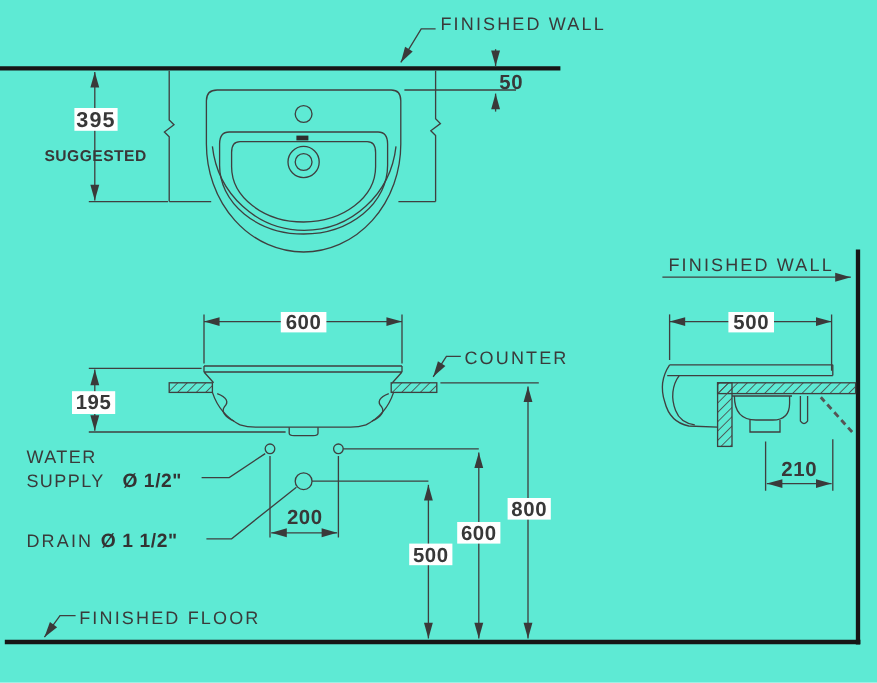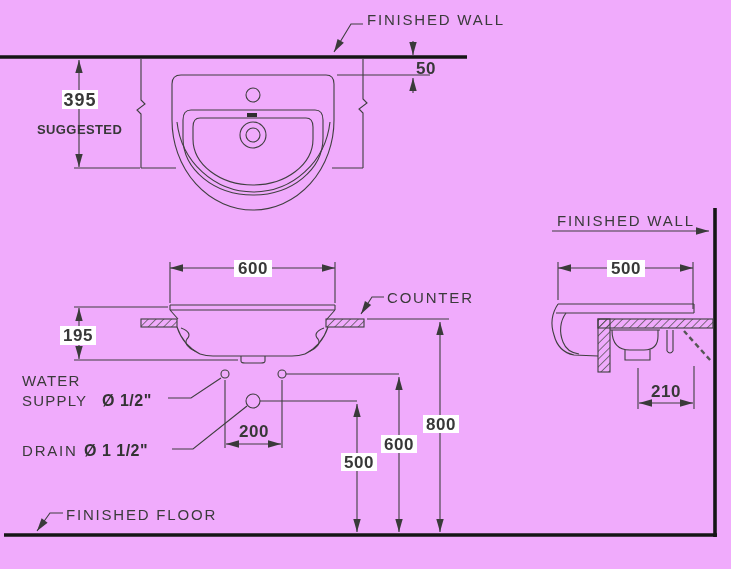--- a/index.html
+++ b/index.html
@@ -1,16 +1,16 @@
 <!DOCTYPE html>
 <html><head>
 <meta charset="utf-8">
 <style>
   html,body{margin:0;padding:0;background:#ffffff;}
-  .stage{position:relative;width:731px;height:569px;background:#f0abfc;overflow:hidden;}
+  .stage{position:relative;width:731px;height:569px;background:#5eead4;overflow:hidden;}
   svg{display:block;}
   .thin{stroke:#3f3f3f;stroke-width:1.1;fill:none;stroke-linecap:butt;}
   .thick{stroke:#161616;stroke-width:3.6;fill:none;}
   .dimline{stroke:#3f3f3f;stroke-width:1.1;fill:none;}
   .hatchrect{fill:url(#hatch);stroke:#3f3f3f;stroke-width:1.1;}
   .whitebg{fill:#ffffff;stroke:none;}
   text{fill:#3a3a3a;}
   .lbl{font-family:"Liberation Sans",sans-serif;font-size:15px;letter-spacing:1.8px;}
   .lbl-sm{font-family:"Liberation Sans",sans-serif;font-size:15px;letter-spacing:1.2px;}
   .num{font-family:"Liberation Sans",sans-serif;font-size:17px;font-weight:bold;letter-spacing:0.5px;fill:#383838;}

